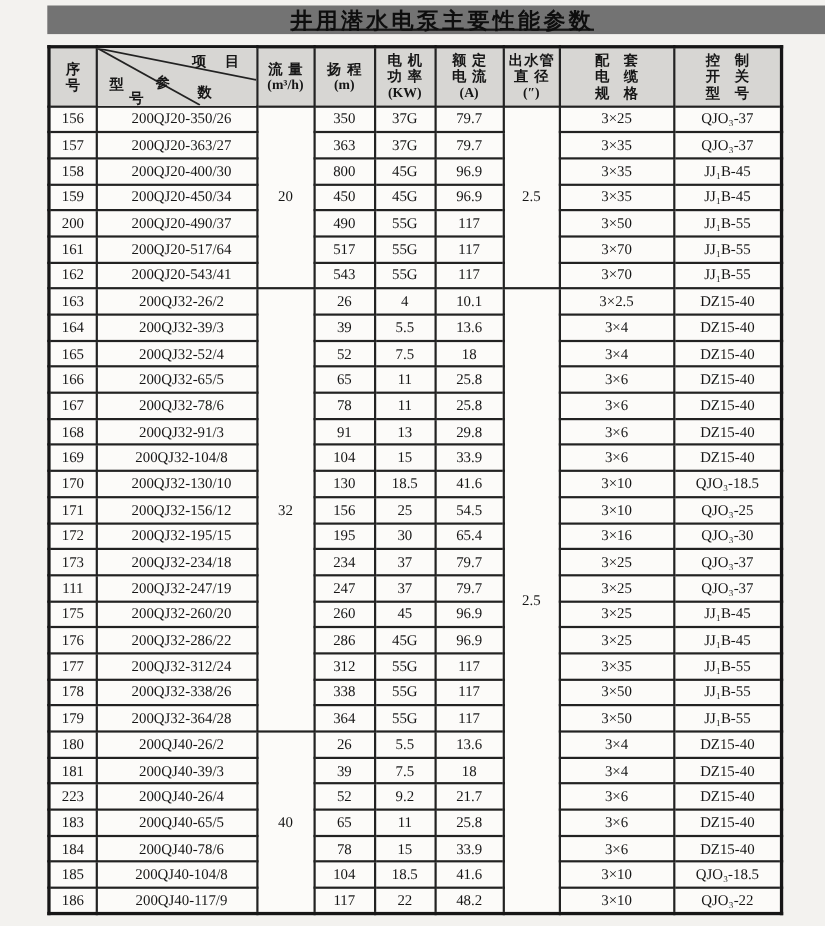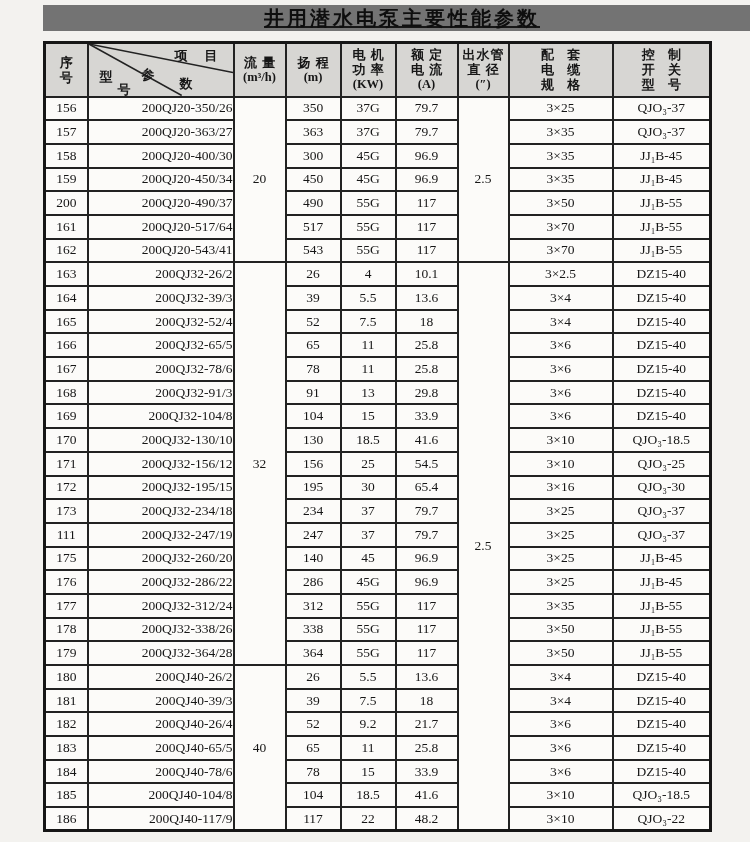--- a/index.html
+++ b/index.html
@@ -49,21 +49,21 @@
   th.diag svg { position: absolute; left: 0; top: 0; width: 100%; height: 100%; }
   th.diag span { position: absolute; font-size: 13px; font-weight: bold; line-height: 13px; }
   
   tbody td {
     height: 23.7px;
     font-size: 13.5px;
     text-align: center; vertical-align: middle;
     padding: 0;
     background: #fcfbf9;
   }
-  td.c-model { text-align: right; padding-left: 9px; }
+  td.c-model { text-align: center; padding-left: 9px; }
 </style>
 </head>
 <body>
 
 <div class="title-bar">
   <h1>井用潜水电泵主要性能参数</h1>
 </div>
 
 <table class="pump">
   <colgroup>
@@ -147,21 +147,21 @@
         <td class="c-model">200QJ20-363/27</td>
         <td>363</td>
         <td>37G</td>
         <td>79.7</td>
         <td>3×35</td>
         <td>QJO₃-37</td>
       </tr>
       <tr>
         <td>158</td>
         <td class="c-model">200QJ20-400/30</td>
-        <td>300</td>
+        <td>800</td>
         <td>45G</td>
         <td>96.9</td>
         <td>3×35</td>
         <td>JJ₁B-45</td>
       </tr>
       <tr>
         <td>159</td>
         <td class="c-model">200QJ20-450/34</td>
         <td>450</td>
         <td>45G</td>
@@ -302,21 +302,21 @@
         <td class="c-model">200QJ32-247/19</td>
         <td>247</td>
         <td>37</td>
         <td>79.7</td>
         <td>3×25</td>
         <td>QJO₃-37</td>
       </tr>
       <tr>
         <td>175</td>
         <td class="c-model">200QJ32-260/20</td>
-        <td>140</td>
+        <td>260</td>
         <td>45</td>
         <td>96.9</td>
         <td>3×25</td>
         <td>JJ₁B-45</td>
       </tr>
       <tr>
         <td>176</td>
         <td class="c-model">200QJ32-286/22</td>
         <td>286</td>
         <td>45G</td>
@@ -364,21 +364,21 @@
       <tr>
         <td>181</td>
         <td class="c-model">200QJ40-39/3</td>
         <td>39</td>
         <td>7.5</td>
         <td>18</td>
         <td>3×4</td>
         <td>DZ15-40</td>
       </tr>
       <tr>
-        <td>182</td>
+        <td>223</td>
         <td class="c-model">200QJ40-26/4</td>
         <td>52</td>
         <td>9.2</td>
         <td>21.7</td>
         <td>3×6</td>
         <td>DZ15-40</td>
       </tr>
       <tr>
         <td>183</td>
         <td class="c-model">200QJ40-65/5</td>

